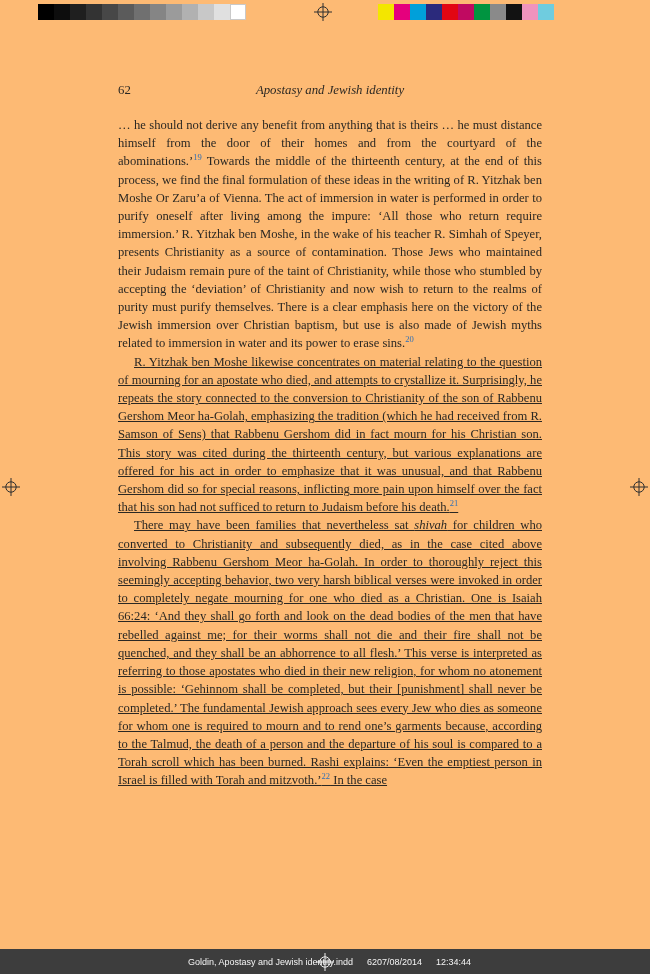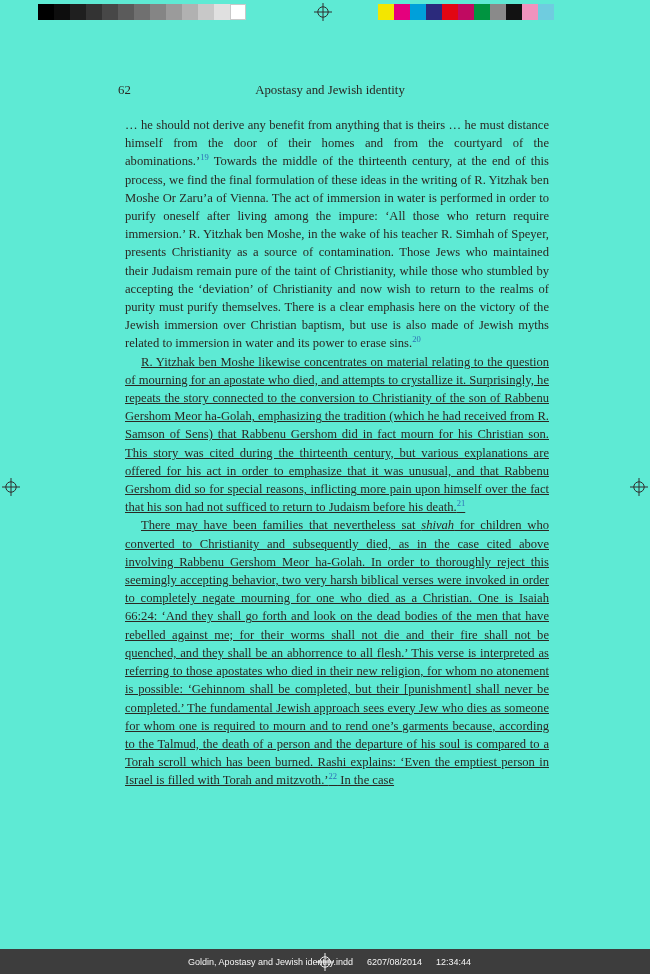--- a/index.html
+++ b/index.html
@@ -1,18 +1,18 @@
 <!DOCTYPE html>
 <html style="--fn-color: #2e6fb7; --footer-bg: #3d3d3d;"><head>
 <meta charset="utf-8">
 <style>
   html,body { margin:0; padding:0; background:#dcdcdc; }
   .page {
     position:relative; width:650px; height:974px; margin:0 auto;
-    background:#5eead4; overflow:hidden;
+    background:#fdba74; overflow:hidden;
     font-family:"Liberation Serif", serif; color:#2b2823;
   }
   
   .cal-bar { position:absolute; top:4px; display:flex; }
   .cal-bar .swatch { width:16px; height:16px; }
   #grayscale-bar { left:38px; }
   #color-bar { left:378px; }
   
   .regmark { position:absolute; }
   .regmark svg { display:block; }
@@ -21,25 +21,25 @@
   #reg-top { left:314px; top:3px; }
   #reg-left { left:2px; top:478px; }
   #reg-right { right:2px; top:478px; }
   #reg-bottom { left:50%; transform:translateX(-50%); bottom:3px; }
   
   .running-head {
     position:absolute; left:118px; top:83px; width:424px;
     text-align:center; font-size:12.8px;
   }
   .running-head .page-num { position:absolute; left:0; top:0; font-style:normal; }
-  .running-head .title { }
+  .running-head .title { font-style:italic; }
   
   .body-text {
     position:absolute; left:118px; top:116px; width:424px;
-    text-align:justify; font-size:12.6px; line-height:18.2px;margin-left:7px;
+    text-align:justify; font-size:12.6px; line-height:18.2px;
   }
   .body-text p { margin:0; }
   .body-text p.indent { text-indent:16px;text-decoration:underline; }
   sup.fn {
     color:var(--fn-color, #2e6fb7);
     font-size:0.68em; line-height:0; vertical-align:super;
   }
   
   .footer-strip {
     position:absolute; left:0; bottom:0; width:100%; height:25px;

